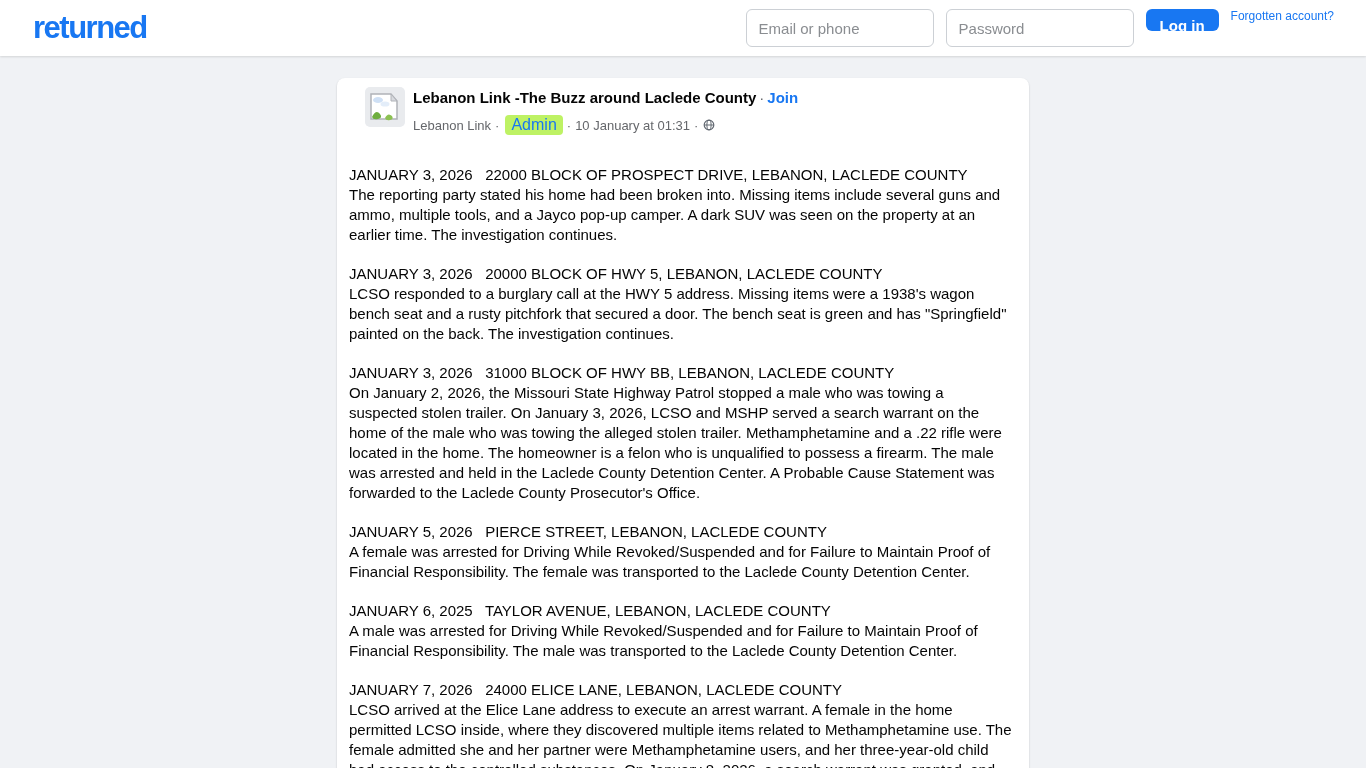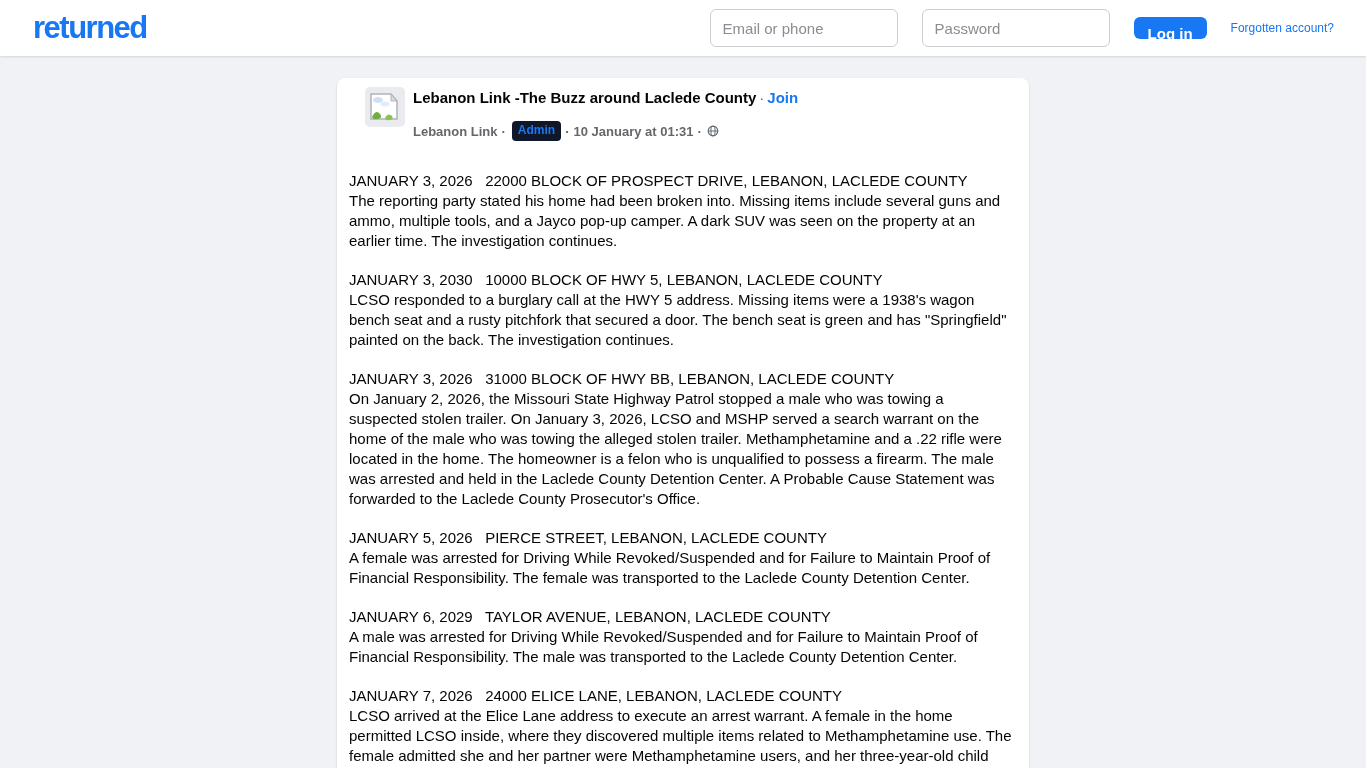--- a/index.html
+++ b/index.html
@@ -22,21 +22,21 @@
   .logo {
     position: absolute; left: 33px; top: 0;
     line-height: 56px;
     font-size: 31px; font-weight: bold;
     letter-spacing: -1.5px;
     color: #1877f2;
     cursor: pointer;
   }
   .login-form {
     position: absolute; right: 32px; top: 9px;
-    display: flex; align-items: center; gap: 24px;
+    display: flex; gap: 12px;
   }
   .login-form input {
     width: 188px; height: 38px;
     border: 1px solid #ccd0d5;
     border-radius: 6px;
     padding: 0 12px;
     font-size: 15px;
     font-family: "Liberation Sans", sans-serif;
     color: #1c1e21;
     outline: none;
@@ -86,32 +86,32 @@
   .header-text { padding-top: 1px; }
   .title-line {
     font-size: 15px; font-weight: bold;
     color: #050505;
     line-height: 19px;
   }
   .title-line .group-name { cursor: pointer; }
   .title-line .sep { font-weight: normal; color: #65676b; padding: 0 3px; }
   .join-link { color: #1877f2; cursor: pointer; }
   .meta-line {
-    margin-top: 14px;
+    margin-top: 8px;
     font-size: 13px;
     color: #65676b;
     line-height: 17px;
-    display: flex; align-items: center; font-weight: bold;
+    display: flex; align-items: center;
   }
   .meta-line .author { cursor: pointer; }
   .meta-line .dot { padding: 0 4px; }
   .admin-badge {
-    background: #0f172a;
+    background: #bef264;
     color: #1877f2;
-    font-size: 12px;
+    font-size: 16px;
     padding: 1px 6px 2px 6px;
     border-radius: 4px;
     margin-left: 2px;
   }
   .globe { display: inline-block; width: 12px; height: 12px; margin-left: 1px; }
 
   .post-body {
     padding: 11px 16px 16px 12px;
     font-size: 15px;
     line-height: 20px;
@@ -169,33 +169,33 @@
       </div>
     </div>
   </div>
 
   <div class="post-body">
     <div class="section">
       <div class="section-header">JANUARY 3, 2026   22000 BLOCK OF PROSPECT DRIVE, LEBANON, LACLEDE COUNTY</div>
       <div class="section-body">The reporting party stated his home had been broken into. Missing items include several guns and ammo, multiple tools, and a Jayco pop-up camper. A dark SUV was seen on the property at an earlier time. The investigation continues.</div>
     </div>
     <div class="section">
-      <div class="section-header">JANUARY 3, 2030   10000 BLOCK OF HWY 5, LEBANON, LACLEDE COUNTY</div>
+      <div class="section-header">JANUARY 3, 2026   20000 BLOCK OF HWY 5, LEBANON, LACLEDE COUNTY</div>
       <div class="section-body">LCSO responded to a burglary call at the HWY 5 address. Missing items were a 1938's wagon bench seat and a rusty pitchfork that secured a door. The bench seat is green and has "Springfield" painted on the back. The investigation continues.</div>
     </div>
     <div class="section">
       <div class="section-header">JANUARY 3, 2026   31000 BLOCK OF HWY BB, LEBANON, LACLEDE COUNTY</div>
       <div class="section-body">On January 2, 2026, the Missouri State Highway Patrol stopped a male who was towing a suspected stolen trailer. On January 3, 2026, LCSO and MSHP served a search warrant on the home of the male who was towing the alleged stolen trailer. Methamphetamine and a .22 rifle were located in the home. The homeowner is a felon who is unqualified to possess a firearm. The male was arrested and held in the Laclede County Detention Center. A Probable Cause Statement was forwarded to the Laclede County Prosecutor's Office.</div>
     </div>
     <div class="section">
       <div class="section-header">JANUARY 5, 2026   PIERCE STREET, LEBANON, LACLEDE COUNTY</div>
       <div class="section-body">A female was arrested for Driving While Revoked/Suspended and for Failure to Maintain Proof of Financial Responsibility. The female was transported to the Laclede County Detention Center.</div>
     </div>
     <div class="section">
-      <div class="section-header">JANUARY 6, 2029   TAYLOR AVENUE, LEBANON, LACLEDE COUNTY</div>
+      <div class="section-header">JANUARY 6, 2025   TAYLOR AVENUE, LEBANON, LACLEDE COUNTY</div>
       <div class="section-body">A male was arrested for Driving While Revoked/Suspended and for Failure to Maintain Proof of Financial Responsibility. The male was transported to the Laclede County Detention Center.</div>
     </div>
     <div class="section">
       <div class="section-header">JANUARY 7, 2026   24000 ELICE LANE, LEBANON, LACLEDE COUNTY</div>
       <div class="section-body">LCSO arrived at the Elice Lane address to execute an arrest warrant. A female in the home permitted LCSO inside, where they discovered multiple items related to Methamphetamine use. The female admitted she and her partner were Methamphetamine users, and her three-year-old child had access to the controlled substances. On January 8, 2026, a search warrant was granted, and LCSO returned to discover additional items containing Methamphetamine residue. An investigator with the Social</div>
     </div>
   </div>
 
 </div>
 

